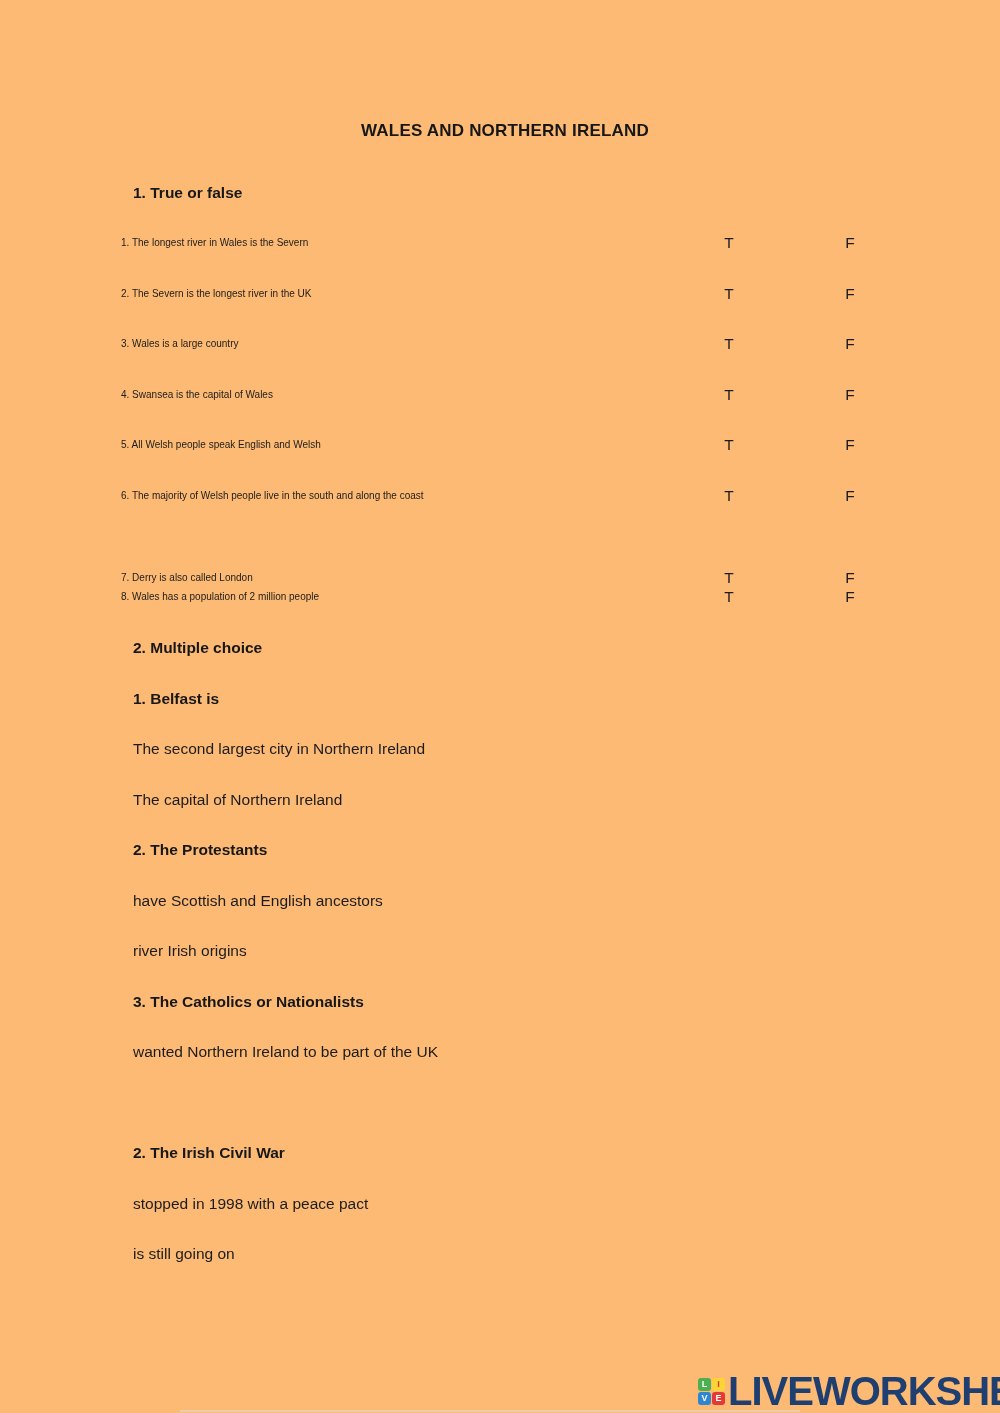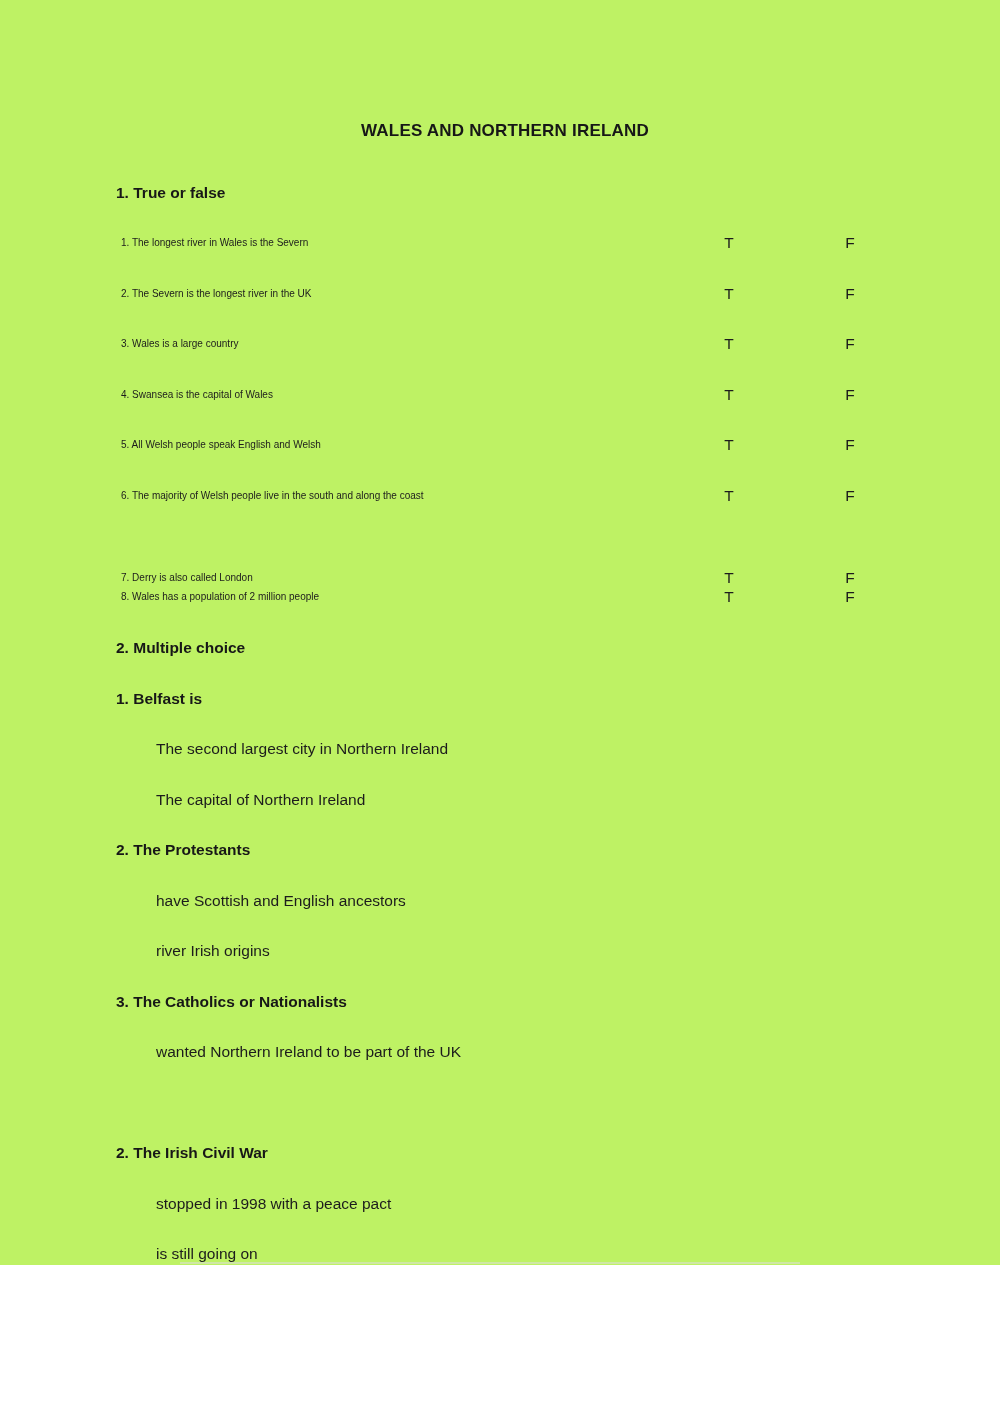--- a/index.html
+++ b/index.html
@@ -3,41 +3,41 @@
 <meta charset="utf-8">
 <style>
   html, body {
     margin: 0;
     padding: 0;
     background: #ffffff;
   }
   .page {
     position: relative;
     width: 1000px;
-    height: 1265px;
-    background: #bef264;
+    height: 1413px;
+    background: #fdba74;
     font-family: "Liberation Sans", "DejaVu Sans", sans-serif;
     color: #1c1c1c;
     overflow: hidden;
   }
   .title {
     position: absolute;
     top: 121px;
     left: 0;
     width: 1010px;
     margin: 0;
     text-align: center;
     font-size: 17px;
     font-weight: bold;
     letter-spacing: 0.2px;
     color: #171717;
   }
   .line {
     position: absolute;
-    left: 116px;
+    left: 133px;
     font-size: 15.5px;
     line-height: 20px;
     white-space: nowrap;
   }
   .heading {
     font-weight: bold;
     color: #171717;
   }
   .tf-row {
     position: absolute;
@@ -59,21 +59,20 @@
     width: 20px;
     text-align: center;
     font-size: 15.5px;
     line-height: 20px;
     cursor: pointer;
   }
   .tf-choice.t { left: 719px; }
   .tf-choice.f { left: 840px; }
   .option {
     cursor: pointer;
-    margin-left: 40px;
   }
   .footer-logo {
     position: absolute;
     left: 698px;
     top: 1369px;
     display: flex;
     align-items: center;
     gap: 3px;
     cursor: pointer;
   }

